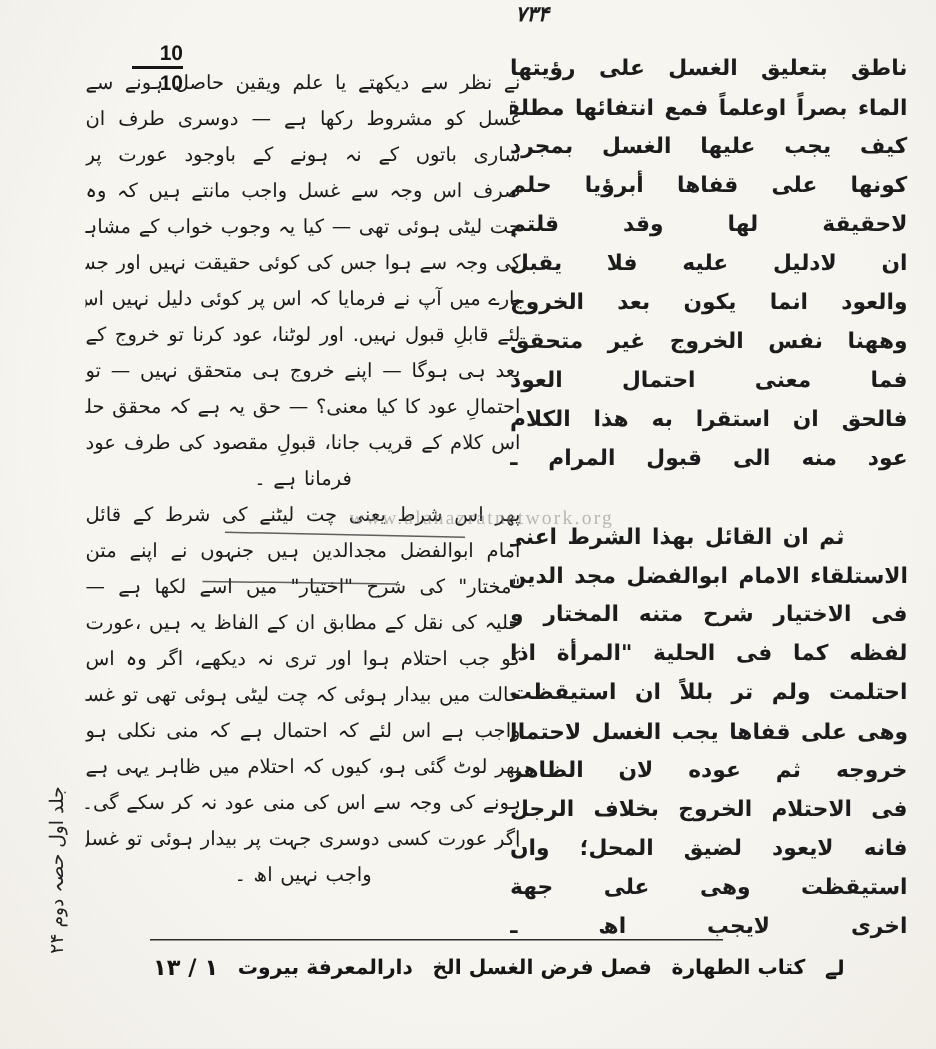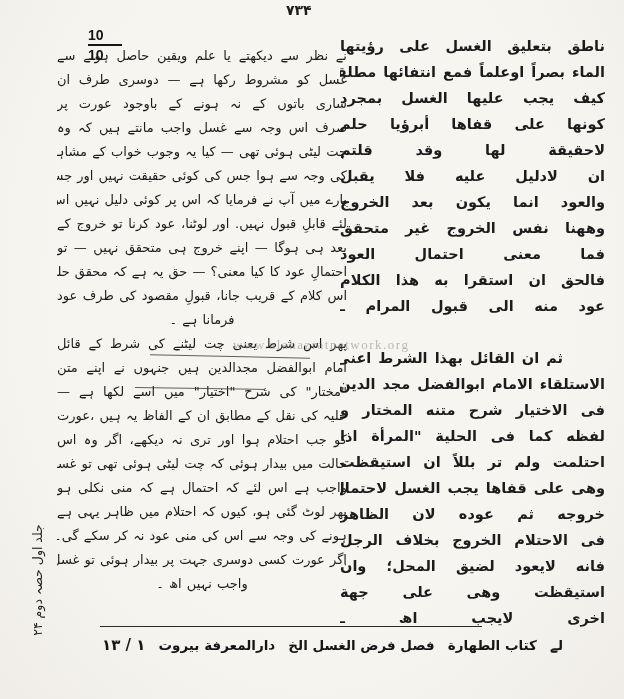--- a/index.html
+++ b/index.html
@@ -8,27 +8,28 @@
     position:relative;
     width:624px;height:699px;
     background:#f4f2ed;
     background-image:radial-gradient(ellipse at 50% 40%, #f7f5f0 60%, #efede6 100%);
     overflow:hidden;
     font-family:"DejaVu Sans",sans-serif;
     color:#1c1c1c;
   }
   .page-number{
     position:absolute;left:286px;top:2px;width:80px;
-    text-align:left;font-size:14px;font-weight:700;letter-spacing:6px;
+    text-align:right;font-size:14px;font-weight:700;letter-spacing:6px;
     direction:ltr;
+    font-style:italic;
   }
   .stamp{
     position:absolute;left:88px;top:27px;width:34px;
     font-family:"Liberation Sans",sans-serif;
-    font-weight:700;font-size:14px;text-align:left;color:#161616;
+    font-weight:700;font-size:14px;text-align:right;color:#161616;
   }
   .stamp-top{border-bottom:2px solid #161616;padding-bottom:1px;}
   .stamp-bottom{padding-top:1px;}
   .col{position:absolute;direction:rtl;z-index:1;}
   .col .line{
     text-align:justify;text-align-last:justify;
     overflow:hidden;white-space:nowrap;
   }
   .col .line.last{text-align-last:right;}
   .urdu{left:57px;top:44px;width:290px;}

